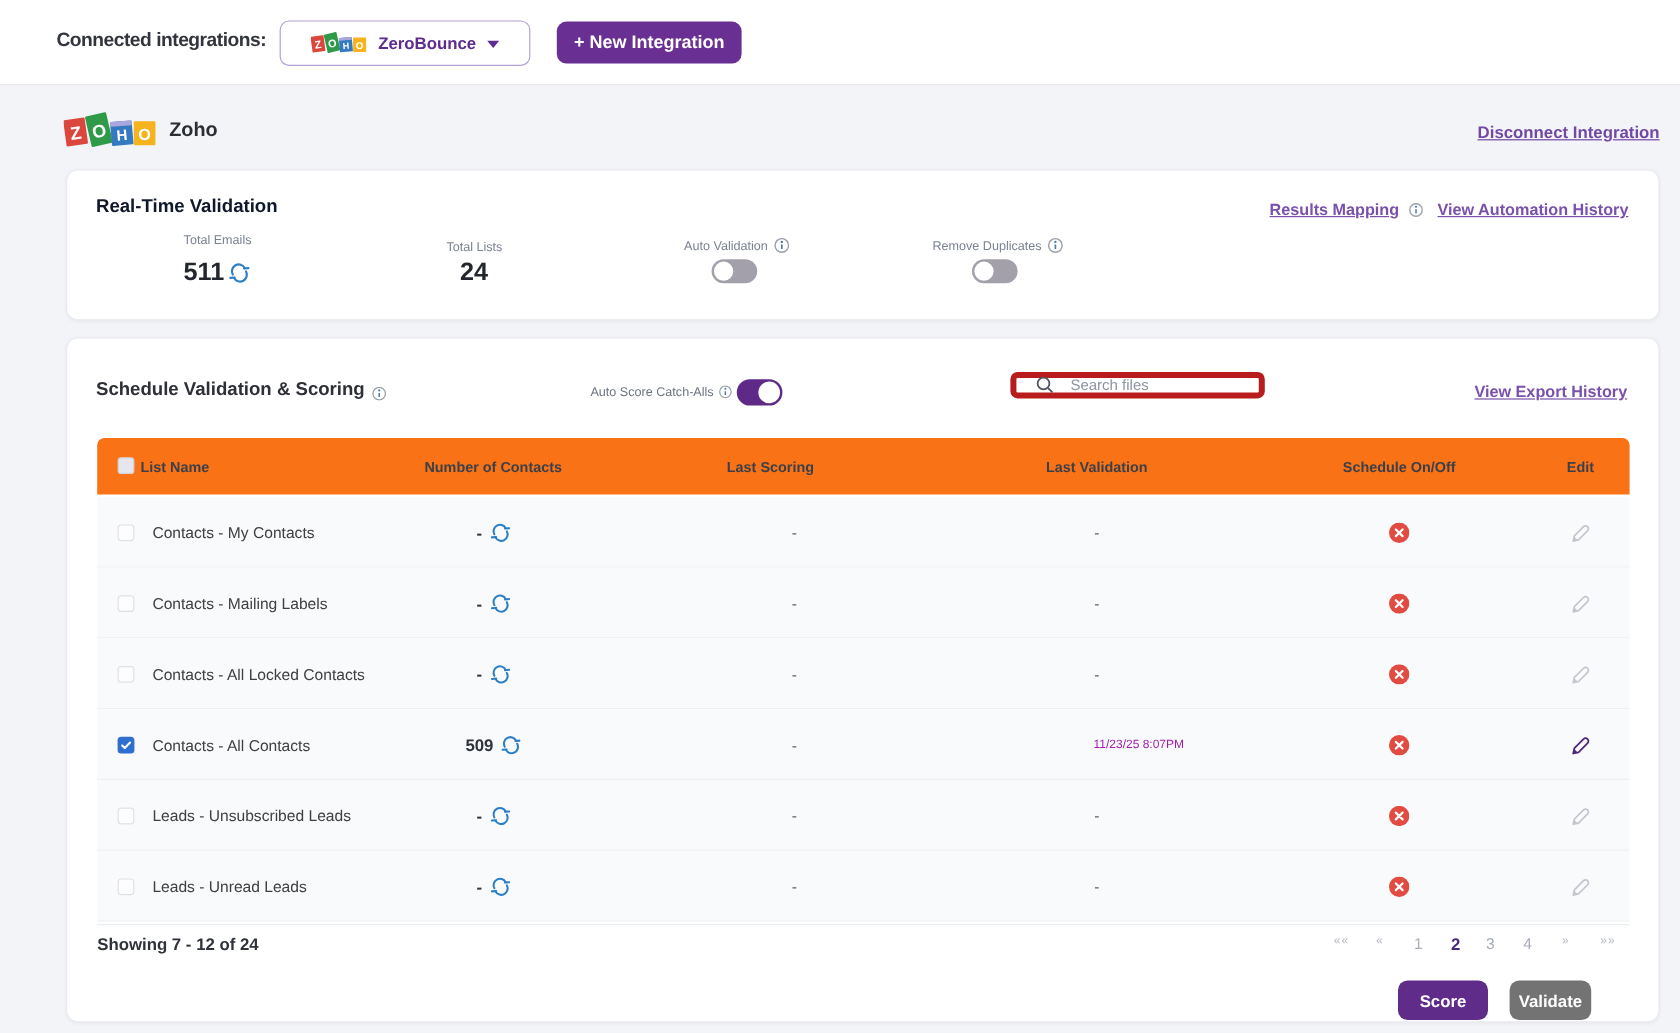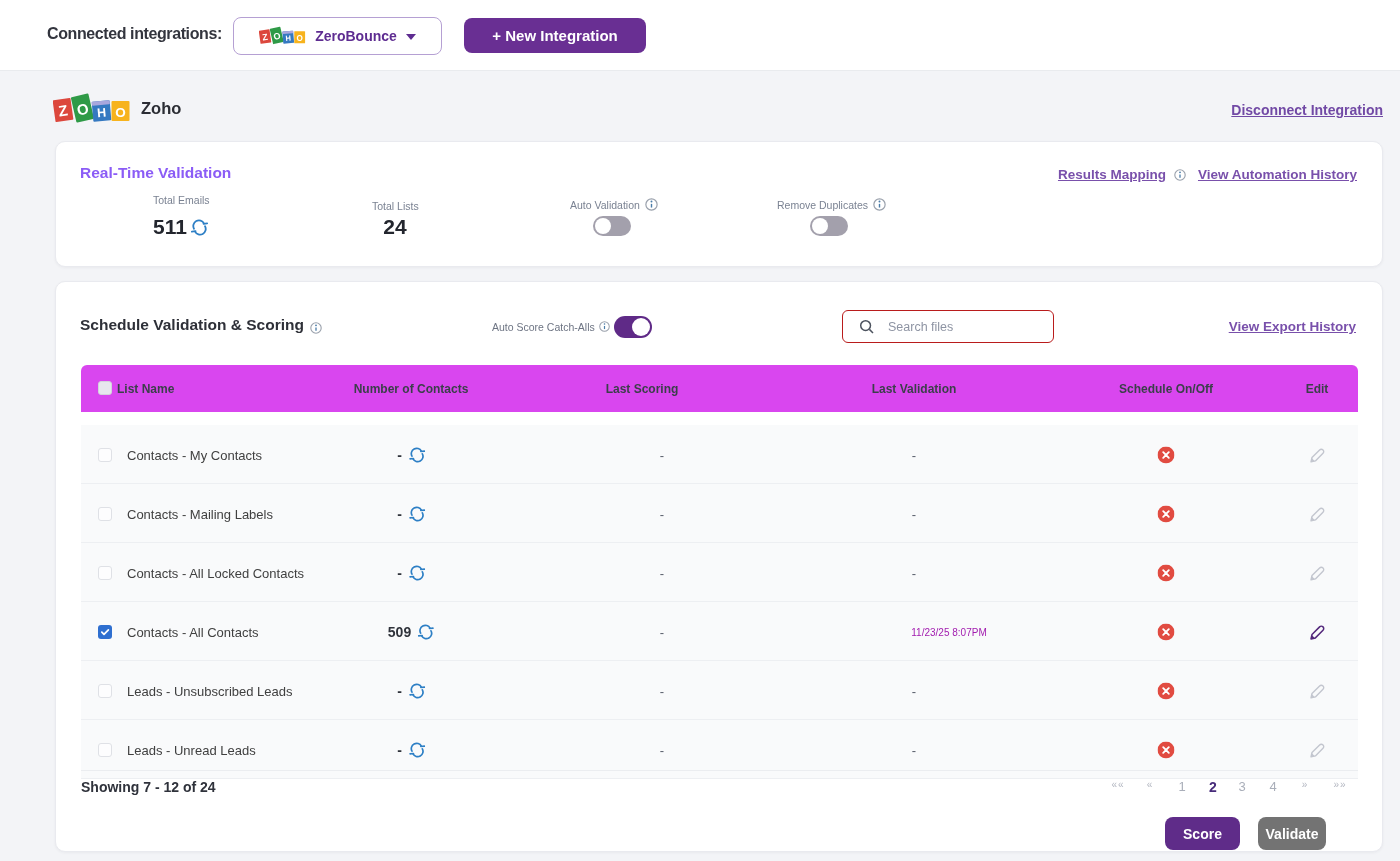--- a/index.html
+++ b/index.html
@@ -2,44 +2,44 @@
 <html><head><meta charset="utf-8"><title>Integrations</title>
 <style>
 *{margin:0;padding:0;box-sizing:border-box}
 html,body{width:1400px;height:861px}
 body{position:relative;font-family:"Liberation Sans",sans-serif;background:#f3f4f7;overflow:hidden}
 .topbar{position:absolute;left:0;top:0;width:1400px;height:71px;background:#fff;border-bottom:1px solid #e9ebee}
 .ci-label{position:absolute;left:47px;top:25px;font-size:16px;font-weight:bold;color:#33353e;letter-spacing:-.4px}
 .dd{position:absolute;left:233px;top:17px;width:209px;height:38px;background:#fff;border:1px solid #b5a0d3;border-radius:8px;display:flex;align-items:center;justify-content:center;gap:9px}
 .dd .zb{font-size:14px;font-weight:bold;color:#5e2c91}
 .caret{width:0;height:0;border-left:5px solid transparent;border-right:5px solid transparent;border-top:6px solid #5e2c91;margin-top:2px}
-.newint{position:absolute;left:464px;top:18px;width:182px;height:35px;background:#692f93;border-radius:8px;color:#fff;font-size:15px;font-weight:bold;display:flex;align-items:center;justify-content:center}
+.newint{position:absolute;left:464px;top:18px;width:154px;height:35px;background:#692f93;border-radius:8px;color:#fff;font-size:15px;font-weight:bold;display:flex;align-items:center;justify-content:center}
 .band-logo{position:absolute;left:53px;top:91px}
 .zoho-name{position:absolute;left:141px;top:99px;font-size:16.5px;font-weight:bold;color:#2b2d34}
 .disconnect{position:absolute;top:102px;right:17px;font-size:14px;font-weight:bold;color:#7149a5;text-decoration:underline}
 .card{position:absolute;background:#fff;border:1px solid #e9eaef;border-radius:10px;box-shadow:0 1px 3px rgba(40,40,60,.05)}
 .card1{left:55px;top:141px;width:1328px;height:126px}
 .card2{left:55px;top:281px;width:1328px;height:571px}
-.c1-title{position:absolute;left:24px;top:22px;font-size:15.5px;font-weight:bold;color:#8b5cf6}
+.c1-title{position:absolute;left:24px;top:22px;font-size:15.5px;font-weight:bold;color:#0f172a}
 .c1-links{position:absolute;right:25px;top:25px;display:flex;align-items:center;gap:8px}
 .plink{font-size:13.5px;font-weight:bold;color:#7950ab;text-decoration:underline}
 .stat-label{position:absolute;font-size:10.5px;color:#7a8292;white-space:nowrap}
 .stat-value{position:absolute;font-size:21px;font-weight:bold;color:#23262e;display:flex;align-items:center;gap:4px}
 .lblrow{display:flex;align-items:center;gap:5px}
 .tgl{position:absolute;width:38px;height:20px;border-radius:10px;background:#a3a0ac}
 .tgl .knob{position:absolute;left:2px;top:2px;width:16px;height:16px;border-radius:50%;background:#fff}
 .tglon{position:absolute;width:38px;height:22px;border-radius:11px;background:#5f2a87}
 .tglon .knob{position:absolute;right:2px;top:2px;width:18px;height:18px;border-radius:50%;background:#fff}
 .c2-title{position:absolute;left:24px;top:34px;font-size:15.5px;font-weight:bold;color:#2e3038;display:flex;align-items:flex-end;gap:6px}
 .catch{position:absolute;left:436px;top:39px;font-size:10.5px;color:#6d7483;display:flex;align-items:flex-start;gap:4px}
-.search{position:absolute;left:786px;top:28px;width:212px;height:33px;border:1px solid #b91c1c;border-radius:6px;background:#fff;display:flex;align-items:center;padding-left:16px;gap:13px}
+.search{position:absolute;left:786px;top:28px;width:212px;height:22px;border:5px solid #b91c1c;border-radius:6px;background:#fff;display:flex;align-items:center;padding-left:16px;gap:13px}
 .search span{font-size:12.5px;color:#8e94a3}
 .veh{position:absolute;right:26px;top:37px;font-size:13.5px;font-weight:bold;color:#7950ab;text-decoration:underline}
 .table{position:absolute;left:25px;top:83px;width:1277px}
-.thead{height:47px;background:#d946ef;border-radius:6px 6px 0 0;position:relative;margin-bottom:13px}
+.thead{height:47px;background:#f97316;border-radius:6px 6px 0 0;position:relative;margin-bottom:2px}
 .th{position:absolute;top:17px;font-size:12px;font-weight:bold;color:#3b3f4a;white-space:nowrap}
 .cc{transform:translateX(-50%)}
 .row{height:59px;background:#f9fafb;box-shadow:inset 0 -1px 0 #edeff2;position:relative}
 .cb{position:absolute;left:17px;top:50%;margin-top:-7px;width:14px;height:14px;border:1px solid #dfe1e6;border-radius:3px;background:#fdfdfe}
 .cbh{position:absolute;left:17px;top:16px;width:14px;height:14px;border:1px solid #d2d3dc;border-radius:3px;background:#e7e6ee}
 .cbc{position:absolute;left:17px;top:50%;margin-top:-7px;width:14px;height:14px;border-radius:3px;background:#2e6fd0;display:flex;align-items:center;justify-content:center}
 .rname{position:absolute;left:46px;top:50%;transform:translateY(-50%);font-size:13px;color:#404040;white-space:nowrap}
 .rnum{position:absolute;left:330px;top:50%;transform:translate(-50%,-50%);display:flex;align-items:center;gap:7px;font-size:14px;font-weight:bold;color:#30333b}
 .dash{position:absolute;top:50%;transform:translate(-50%,-50%);font-size:13px;color:#565c68}
 .rdate{position:absolute;left:868px;top:50%;transform:translate(-50%,-50%);font-size:10px;color:#a21caf;white-space:nowrap}

